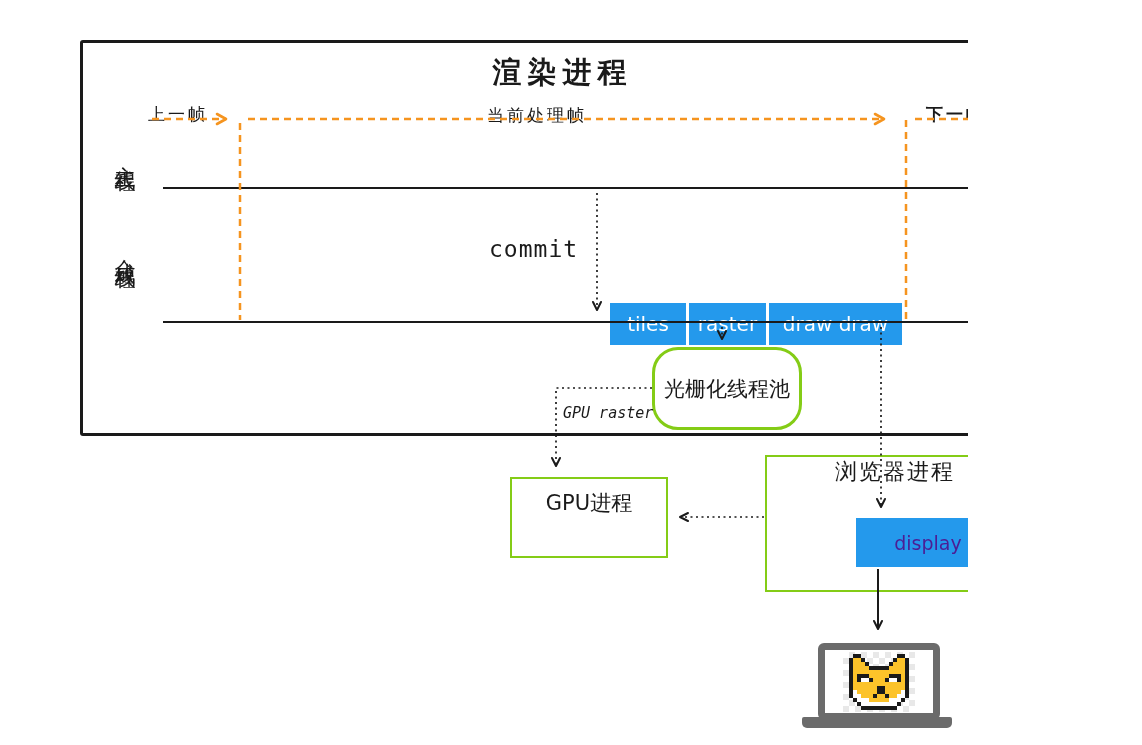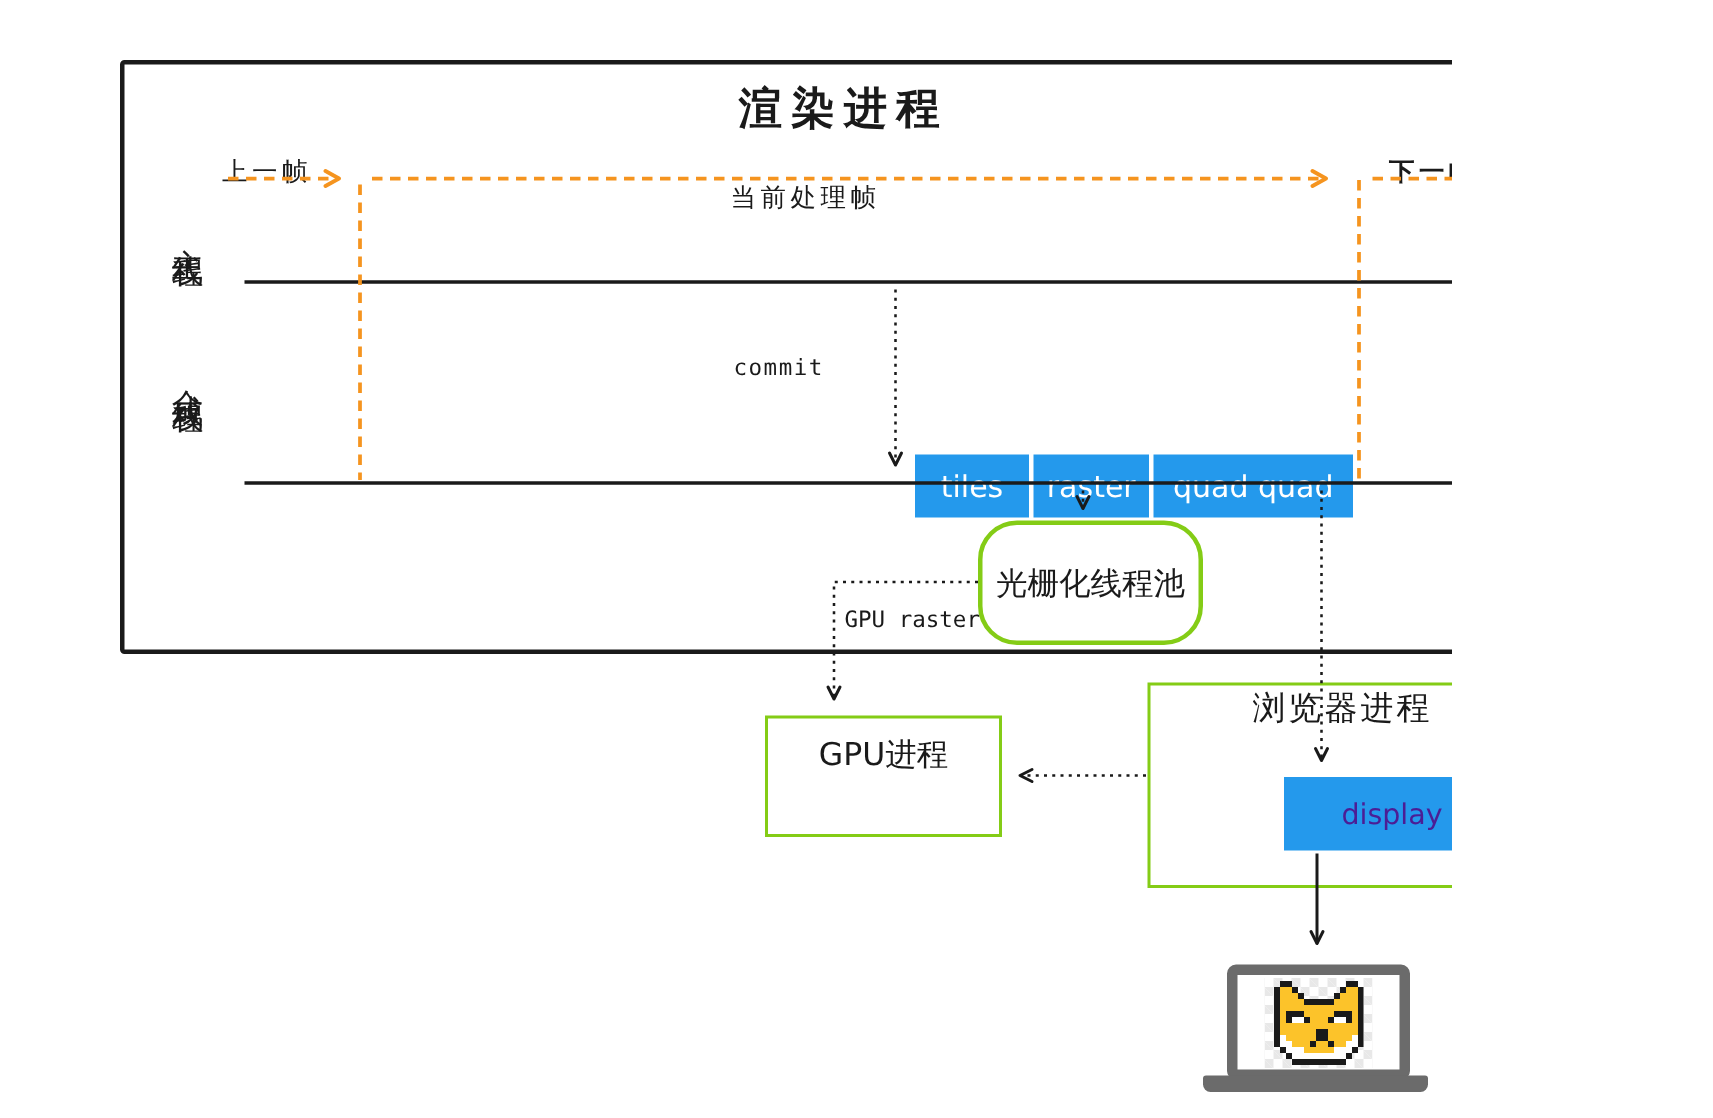--- a/index.html
+++ b/index.html
@@ -9,40 +9,40 @@
 
   .abs { position:absolute; }
 
   
   .outer-box { left:80px; top:40px; width:965px; height:396px; border:3px solid #1a1a1a; border-radius:3px; z-index:1; }
   .title { left:80px; top:53px; width:965px; text-align:center; font-size:29px; font-weight:600; letter-spacing:6px; z-index:2; }
 
   
   .frame-lbl { font-size:17px; letter-spacing:3px; z-index:2; white-space:nowrap; }
   .lbl-prev    { left:148px; top:103px; }
-  .lbl-current { left:472px; top:120px; width:130px; text-align:center; }
+  .lbl-current { left:472px; top:104px; width:130px; text-align:center; }
   .lbl-next    { left:926px; top:103px;font-weight:bold; }
 
   
   .thread-lbl { writing-mode:vertical-rl; text-orientation:upright; font-size:21px; letter-spacing:4px; line-height:1; z-index:2; }
   .lbl-main-thread { left:114px; top:149px; }
   .lbl-comp-thread { left:114px; top:242px; }
 
   
   .stages { display:flex; gap:3px; z-index:2; }
   .stages-main { left:263px; top:146px; }
   .stages-comp { left:610px; top:279px;margin-top:24px; }
   .stage { background:#2499ec; color:#fff; display:flex; align-items:center; justify-content:center; font-size:19px; }
   .stages-main .stage { height:40px; }
   .stages-comp .stage { height:42px; font-size:20px; }
   .w-dom{width:67px} .w-style{width:66px} .w-layout{width:71px} .w-layer{width:68px} .w-paint{width:56px}
   .w-tiles{width:76px} .w-raster{width:77px} .w-drawquad{width:133px}
 
-  .lbl-commit { left:489px; top:236px; font-family:"DejaVu Sans Mono","Liberation Mono",monospace; font-size:15px; letter-spacing:1px; z-index:2; }
-  .lbl-gpu-raster { left:563px; top:404px; font-family:"DejaVu Sans Mono","Liberation Mono",monospace; font-size:15px; z-index:2; }
+  .lbl-commit { left:489px; top:236px; font-family:"DejaVu Sans Mono","Liberation Mono",monospace; font-size:23px; letter-spacing:1px; z-index:2; }
+  .lbl-gpu-raster { left:563px; top:404px; font-family:"DejaVu Sans Mono","Liberation Mono",monospace; font-size:15px; z-index:2;font-style:italic; }
 
   
   .node { border:2px solid #84cc16; background:#fff; z-index:2; }
   .node-pool { left:652px; top:347px; width:150px; height:83px; border-width:3px; border-radius:26px;
                display:flex; align-items:center; justify-content:center; font-size:21px; }
   .node-gpu { left:510px; top:477px; width:158px; height:81px; display:flex; align-items:center; justify-content:center;
               padding-bottom:30px; font-size:21px; }
   .node-browser { left:765px; top:455px; width:260px; height:137px; }
   .lbl-browser { text-align:center; font-size:22px; letter-spacing:2px; }
   .btn-display { left:808px; top:518px; width:144px; height:49px; background:#2499ec; color:#4c1d95;
@@ -75,21 +75,21 @@
 
   <div class="abs thread-lbl lbl-main-thread">主线程</div>
   <div class="abs thread-lbl lbl-comp-thread">合成线程</div>
 
 
   <div class="abs lbl-commit">commit</div>
 
   <div class="abs stages stages-comp">
     <div class="stage w-tiles">tiles</div>
     <div class="stage w-raster">raster</div>
-    <div class="stage w-drawquad">quad quad</div>
+    <div class="stage w-drawquad">draw draw</div>
   </div>
 
   <div class="abs node node-pool">光栅化线程池</div>
   <div class="abs lbl-gpu-raster">GPU raster</div>
 
   <div class="abs node node-gpu">GPU进程</div>
 
   <div class="abs node node-browser">
     <div class="lbl-browser">浏览器进程</div>
   </div>

